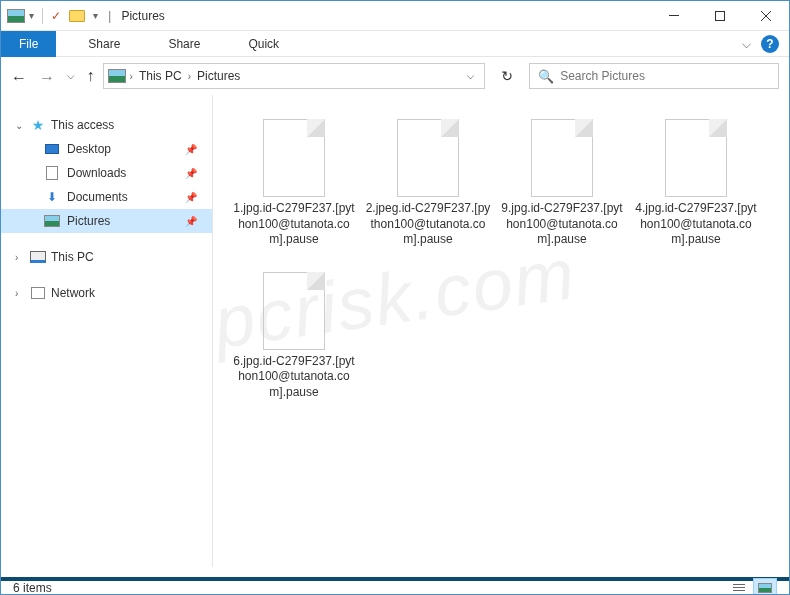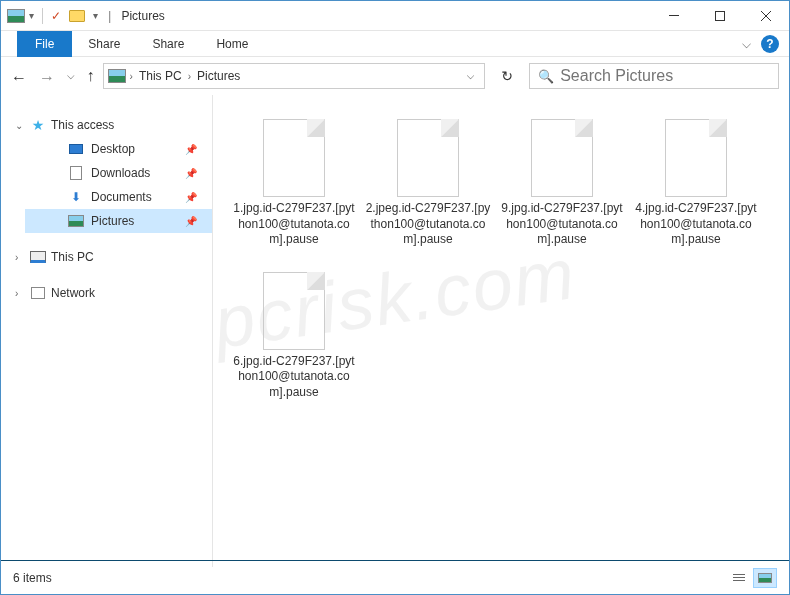--- a/index.html
+++ b/index.html
@@ -11,21 +11,21 @@
     .app-icon { width: 18px; height: 14px; background: linear-gradient(to bottom, #87ceeb 50%, #2e8b57 50%); border: 1px solid #888; }
     .qat-sep { width: 1px; height: 16px; background: #ccc; margin: 0 4px; }
     .qat-check { width: 14px; height: 14px; color: #d04a26; font-size: 12px; }
     .qat-folder { width: 16px; height: 12px; background: #ffd966; border: 1px solid #c9a22e; border-radius: 1px; }
     .title-sep { color: #888; margin: 0 6px; font-size: 13px; }
     .title-text { font-size: 12px; color: #333; }
     .win-controls { margin-left: auto; display: flex; }
     .win-btn { width: 46px; height: 30px; display: flex; align-items: center; justify-content: center; font-size: 10px; color: #333; cursor: pointer; }
     
     
-    .ribbon { height: 26px; display: flex; align-items: center; padding-left: 16px; border-bottom: 1px solid #e5e5e5; }
+    .ribbon { height: 26px; display: flex; align-items: center; padding-left: 0; border-bottom: 1px solid #e5e5e5; gap: 16px; }
     .file-tab { background: #1979ca; color: #fff; padding: 4px 18px; font-size: 12px; height: 26px; display: flex; align-items: center; cursor: pointer; }
     .ribbon-tab { padding: 4px 16px; font-size: 12px; color: #333; cursor: pointer; }
     .ribbon-right { margin-left: auto; display: flex; align-items: center; padding-right: 10px; gap: 10px; }
     .help-icon { width: 18px; height: 18px; border-radius: 50%; background: #1979ca; color: #fff; display: flex; align-items: center; justify-content: center; font-size: 12px; font-weight: bold; }
     .chevron-down { color: #666; font-size: 10px; }
     
     
     .addr-row { height: 38px; display: flex; align-items: center; padding: 4px 10px; gap: 8px; }
     .nav-arrows { display: flex; align-items: center; gap: 12px; }
     .nav-arrow { font-size: 16px; color: #888; cursor: pointer; }
@@ -33,30 +33,30 @@
     .nav-up { font-size: 16px; color: #333; cursor: pointer; }
     .addr-box { flex: 1; height: 26px; border: 1px solid #ccc; display: flex; align-items: center; padding: 0 4px; gap: 2px; }
     .addr-icon { width: 18px; height: 14px; background: linear-gradient(to bottom, #87ceeb 50%, #2e8b57 50%); border: 1px solid #888; margin-right: 2px; }
     .crumb { font-size: 12px; color: #333; padding: 2px 4px; cursor: pointer; }
     .crumb-sep { color: #666; font-size: 10px; }
     .addr-end { margin-left: auto; display: flex; align-items: center; gap: 8px; padding-right: 6px; }
     .addr-chev { color: #666; font-size: 10px; }
     .refresh-btn { font-size: 14px; color: #333; cursor: pointer; margin: 0 8px; }
     .search-box { width: 250px; height: 26px; border: 1px solid #ccc; display: flex; align-items: center; padding: 0 8px; }
     .search-icon { color: #888; font-size: 13px; margin-right: 6px; }
-    .search-input { border: none; outline: none; font-size: 16px; color: #888; flex: 1; }
+    .search-input { border: none; outline: none; font-size: 12px; color: #888; flex: 1; }
     
     
     .content { display: flex; height: 472px; }
     
     
     .nav-pane { width: 212px; border-right: 1px solid #e5e5e5; padding-top: 18px; overflow-y: auto; }
     .tree-item { display: flex; align-items: center; height: 24px; padding-left: 14px; font-size: 12px; color: #333; cursor: pointer; gap: 4px; }
     .tree-item.selected { background: #cce8ff; }
-    .tree-item.sub { padding-left: 42px; justify-content: space-between; padding-right: 14px; margin-left: 24px; }
+    .tree-item.sub { padding-left: 42px; justify-content: space-between; padding-right: 14px; }
     .tree-expand { width: 10px; font-size: 10px; color: #666; }
     .tree-icon { width: 18px; display: flex; align-items: center; justify-content: center; }
     .star-icon { color: #3eb1e8; font-size: 14px; }
     .pin-icon { color: #888; font-size: 10px; }
     .desktop-icon { width: 14px; height: 10px; background: #2d7dd2; border: 1px solid #1a5a9e; }
     .doc-icon { width: 12px; height: 14px; background: #fff; border: 1px solid #888; position: relative; }
     .dl-icon { color: #2d7dd2; font-size: 12px; }
     .pic-icon { width: 16px; height: 12px; background: linear-gradient(to bottom, #87ceeb 50%, #2e8b57 50%); border: 1px solid #888; }
     .pc-icon { width: 16px; height: 12px; background: #eee; border: 1px solid #666; border-bottom: 3px solid #2d7dd2; }
     .net-icon { width: 14px; height: 12px; background: #fff; border: 1px solid #888; }
@@ -65,21 +65,21 @@
     
     .files-area { flex: 1; padding: 20px 14px; display: flex; flex-wrap: wrap; align-content: flex-start; gap: 16px 0; }
     .file-item { width: 134px; display: flex; flex-direction: column; align-items: center; cursor: pointer; padding: 4px; }
     .file-thumb { width: 78px; height: 78px; position: relative; margin-bottom: 4px; }
     .file-page { position: absolute; left: 8px; top: 0; width: 62px; height: 78px; background: #fff; border: 1px solid #ccc; }
     .file-fold { position: absolute; right: 8px; top: 0; width: 0; height: 0; border-top: 18px solid #f0f0f0; border-right: 18px solid transparent; }
     .file-fold::after { content: ''; position: absolute; top: -18px; left: 0; width: 0; height: 0; border-bottom: 18px solid #ddd; border-left: 18px solid transparent; }
     .file-name { font-size: 12px; color: #333; text-align: center; line-height: 1.3; word-break: break-all; max-width: 130px; }
     
     
-    .statusbar { position: absolute; bottom: 0; left: 0; right: 0; height: 34px; border-top: 1px solid #0c4a6e; display: flex; align-items: center; padding: 0 12px; font-size: 12px; color: #333; }
+    .statusbar { position: absolute; bottom: 0; left: 0; right: 0; height: 17px; border-top: 4px solid #0c4a6e; display: flex; align-items: center; padding: 0 12px; font-size: 12px; color: #333; }
     .status-right { margin-left: auto; display: flex; gap: 2px; }
     .view-btn { width: 24px; height: 20px; border: 1px solid transparent; display: flex; align-items: center; justify-content: center; cursor: pointer; }
     .view-btn.active { background: #cce8ff; border-color: #99d1ff; }
     .vb-lines { display: flex; flex-direction: column; gap: 2px; }
     .vb-line { width: 12px; height: 1px; background: #666; }
     .vb-thumb { width: 14px; height: 10px; background: linear-gradient(to bottom, #87ceeb 50%, #2e8b57 50%); border: 1px solid #888; }
     
     
     .watermark { position: absolute; top: 50%; left: 50%; transform: translate(-50%, -50%) rotate(-8deg); font-size: 72px; color: rgba(200,200,200,0.25); font-style: italic; font-weight: 300; pointer-events: none; white-space: nowrap; letter-spacing: 2px; z-index: 100; }
   </style>
@@ -113,21 +113,21 @@
           <path d="M0 0 L10 10 M10 0 L0 10" stroke="#333" stroke-width="1"></path>
         </svg>
     </div>
   </div>
 </div>
 
 <div class="ribbon">
   <div class="file-tab">File</div>
   <div class="ribbon-tab">Share</div>
   <div class="ribbon-tab">Share</div>
-  <div class="ribbon-tab">Home</div>
+  <div class="ribbon-tab">Quick</div>
   <div class="ribbon-right">
     <span class="chevron-down" style="font-size:12px">⌵</span>
     <div class="help-icon">?</div>
   </div>
 </div>
 
 <div class="addr-row">
   <div class="nav-arrows">
     <span class="nav-arrow enabled">←</span>
     <span class="nav-arrow">→</span>

